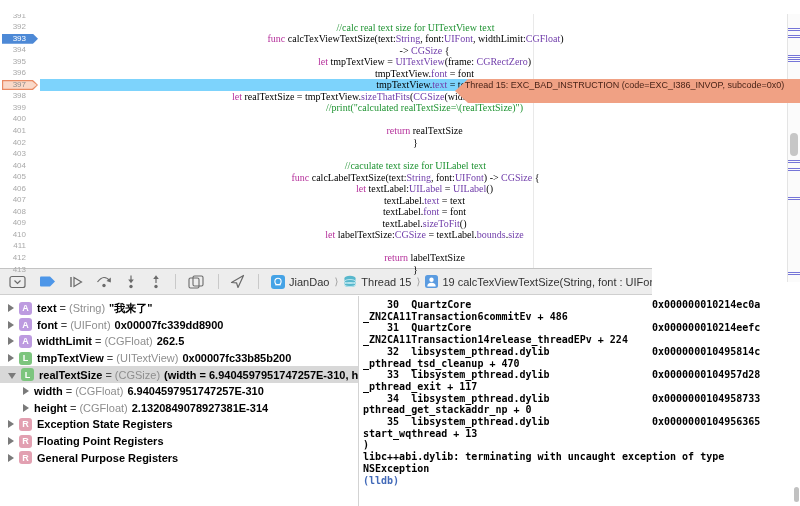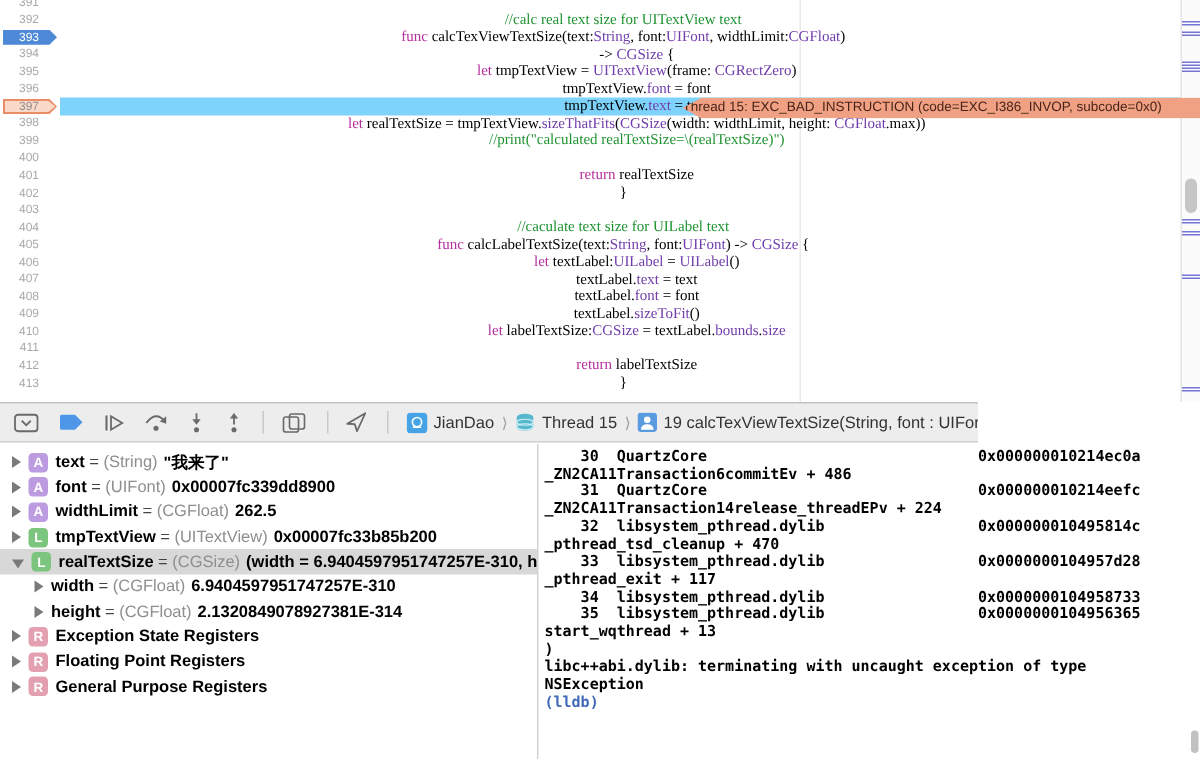--- a/index.html
+++ b/index.html
@@ -1,21 +1,21 @@
 <!DOCTYPE html>
 <html><head>
 <meta charset="utf-8">
 <style>
   * { margin:0; padding:0; box-sizing:border-box; }
   html,body { width:800px; height:506px; overflow:hidden; background:#fff;
               font-family:"Liberation Sans", sans-serif; }
   #app { position:relative; width:800px; height:506px; background:#fff; }
 
   
-  #editor { position:absolute; left:0; top:0; width:800px; height:268px; overflow:hidden; background:#fff; }
+  #editor { position:absolute; left:0; top:14px; width:800px; height:268px; overflow:hidden; background:#fff; }
   #page-guide { position:absolute; left:533px; top:0; height:268px; width:0; border-left:1px solid #E9E9E9; z-index:0; }
   #code-lines { position:absolute; left:0; top:-4px; width:787px; z-index:1; }
   .cl { position:relative; height:11.55px; line-height:11.55px; white-space:nowrap; }
   .cl .g { position:absolute; left:0; top:0; width:40px; height:11.55px; }
   .cl .num { position:absolute; left:0; top:0.5px; width:26px; text-align:right;
              font-size:8px; color:#A9A9A9; font-family:"Liberation Sans",sans-serif; line-height:10.5px; }
   .cl .marker { position:absolute; left:2px; top:0.7px; width:36px; height:10px;
                 clip-path:polygon(0 0, 86% 0, 100% 50%, 86% 100%, 0 100%); }
   .marker.bp-blue { background:#4D89D6; }
   .marker.bp-err  { background:#E98A63; }
@@ -24,23 +24,23 @@
   .cl.bpline .num { color:#fff; z-index:2; }
   .cl.errline .num { color:#8F8F8F; z-index:2; }
   .cl .t { position:absolute; left:40px; right:0; top:0; height:11.55px;
            font-family:Liberation Serif, serif; font-size:10px; color:#000;text-align:center; }
   .cl.errline .t { background:#7dd3fc; }
   .tok-k { color:#B5309B; }
   .tok-t { color:#703DAA; }
   .tok-c { color:#1F9332; }
   .tok-p { color:#000; }
 
-  #error-badge { position:absolute; left:455px; right:0; top:65px; height:14px; z-index:3;
+  #error-badge { position:absolute; left:455px; right:0; top:65px; height:24px; z-index:3;
                  background:#F0A184; clip-path:polygon(13px 0, 100% 0, 100% 100%, 13px 100%, 0 50%);
-                 font-size:9px; line-height:12px; color:#4A2418; text-align:left;
+                 font-size:9px; line-height:12px; color:#4A2418; text-align:center;
                  padding-right:6px; white-space:nowrap; }
 
   
   #minimap { position:absolute; left:787px; top:0; width:13px; height:268px; background:#FBFBFB;
              border-left:1px solid #E4E4E4; z-index:2; }
   .mm-mark { position:absolute; left:0; right:0; height:3px; border-top:1px solid #7575D8; border-bottom:1px solid #7575D8; }
   #mm-thumb { position:absolute; left:2px; width:8px; top:119px; height:23px; background:#C6C6C6; border-radius:4px; }
 
   
   #debugbar { position:absolute; left:0; top:268px; width:652px; height:27px; background:#EDEDED;
@@ -412,20 +412,21 @@
     <div id="console">
         <div class="con-line">    30  QuartzCore                              0x000000010214ec0a</div>
         <div class="con-line">_ZN2CA11Transaction6commitEv + 486</div>
         <div class="con-line">    31  QuartzCore                              0x000000010214eefc</div>
         <div class="con-line">_ZN2CA11Transaction14release_threadEPv + 224</div>
         <div class="con-line">    32  libsystem_pthread.dylib                 0x000000010495814c</div>
         <div class="con-line">_pthread_tsd_cleanup + 470</div>
         <div class="con-line">    33  libsystem_pthread.dylib                 0x0000000104957d28</div>
         <div class="con-line">_pthread_exit + 117</div>
         <div class="con-line">    34  libsystem_pthread.dylib                 0x0000000104958733</div>
+        <div class="con-line">pthread_get_stackaddr_np + 0</div>
         <div class="con-line">    35  libsystem_pthread.dylib                 0x0000000104956365</div>
         <div class="con-line">start_wqthread + 13</div>
         <div class="con-line">)</div>
         <div class="con-line">libc++abi.dylib: terminating with uncaught exception of type</div>
         <div class="con-line">NSException</div>
         <div id="lldb-prompt">(lldb) </div>
       </div>
     <div id="console-thumb"></div>
   </div>
 

